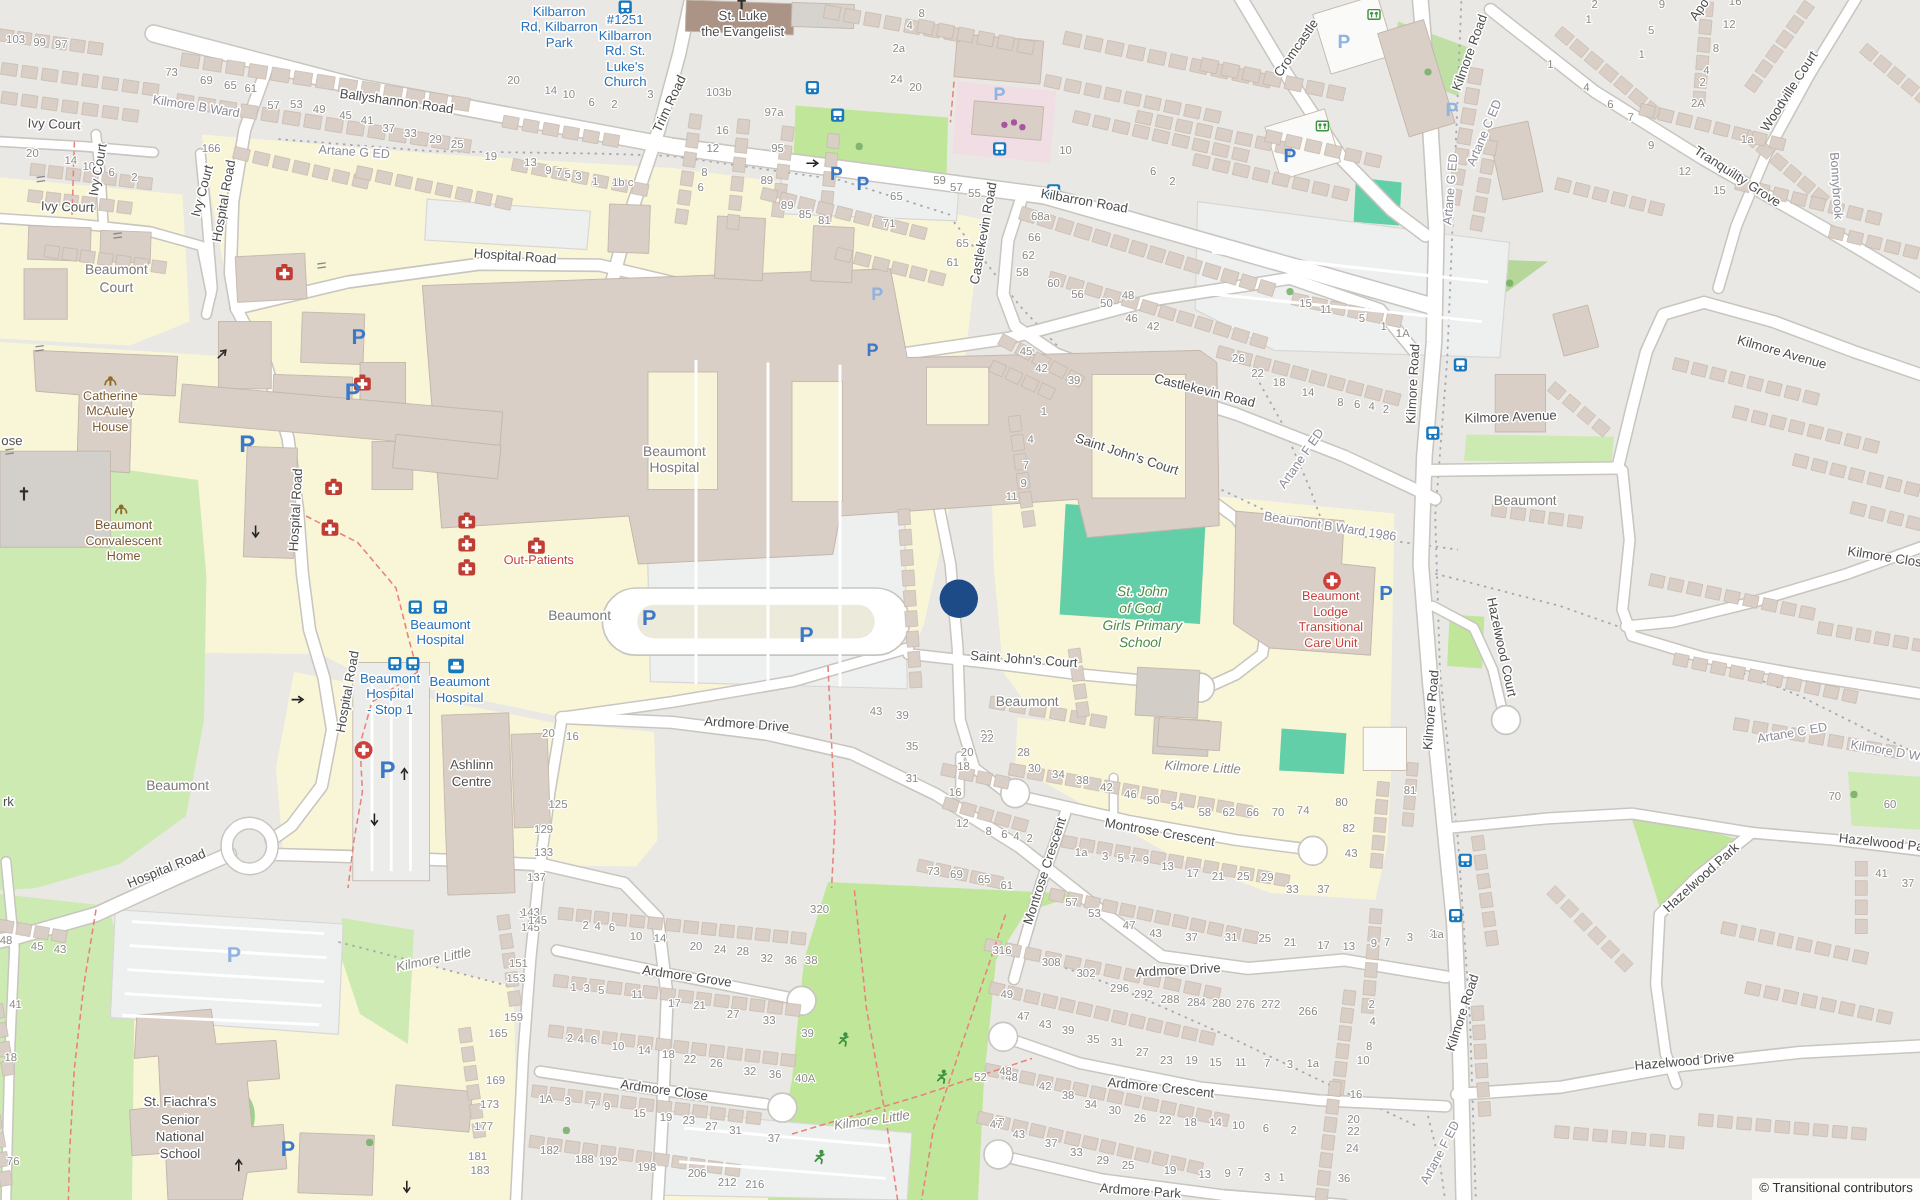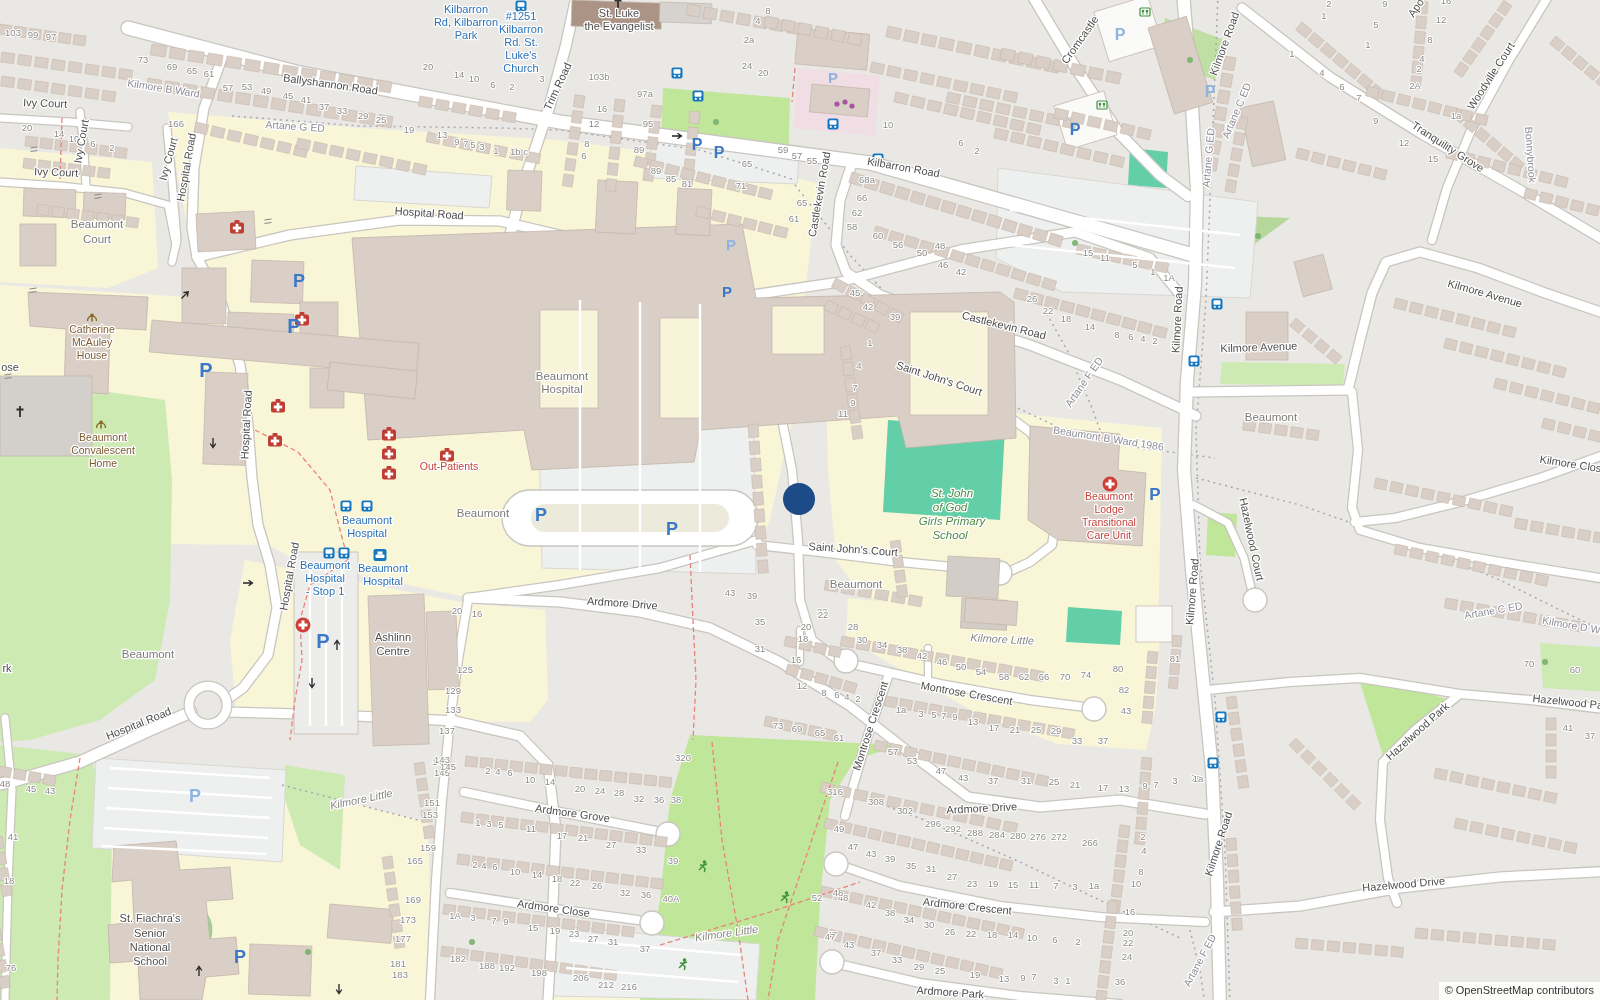--- a/index.html
+++ b/index.html
@@ -1577,14 +1577,14 @@
       <text transform="translate(521 72)" text-anchor="middle" class="transit">Church</text>
       <text transform="translate(367 524)" text-anchor="middle" class="transit">Beaumont</text>
       <text transform="translate(367 537)" text-anchor="middle" class="transit">Hospital</text>
       <text transform="translate(325 569)" text-anchor="middle" class="transit">Beaumont</text>
       <text transform="translate(325 582)" text-anchor="middle" class="transit">Hospital</text>
       <text transform="translate(325 595)" text-anchor="middle" class="transit">- Stop 1</text>
       <text transform="translate(383 572)" text-anchor="middle" class="transit">Beaumont</text>
       <text transform="translate(383 585)" text-anchor="middle" class="transit">Hospital</text>
       <circle cx="799" cy="499" r="16" fill="#1c4b87"></circle>
     </svg>
-  <div id="attribution"><span>© OpenStreetMap contributors</span></div>
+  <div id="attribution"><span>© Transitional contributors</span></div>
 </div>
 
 </body></html>

